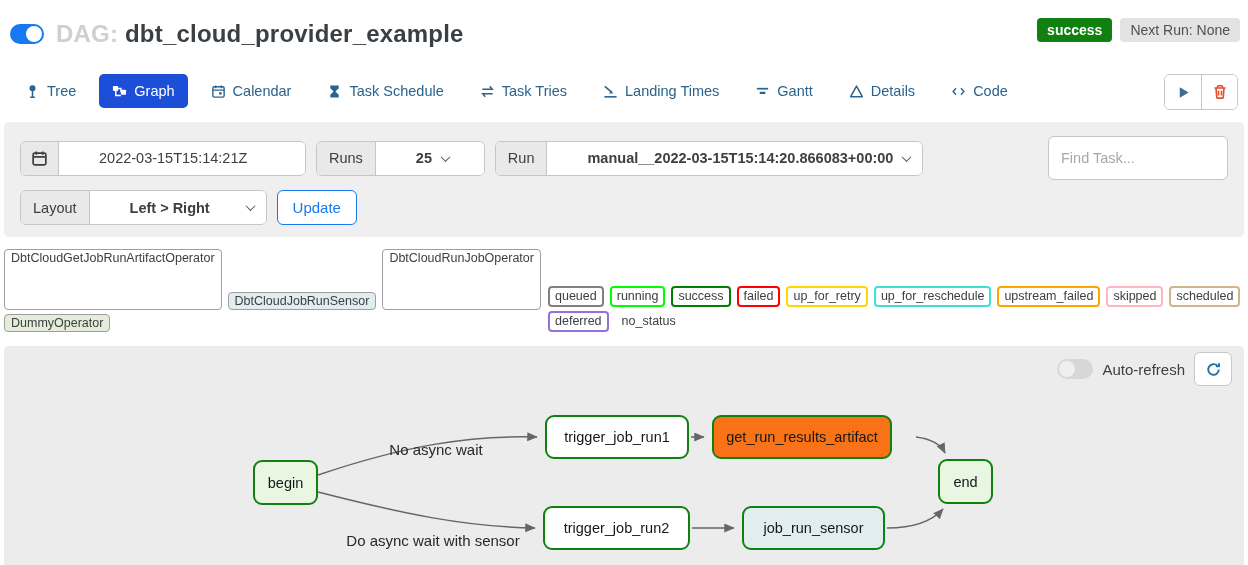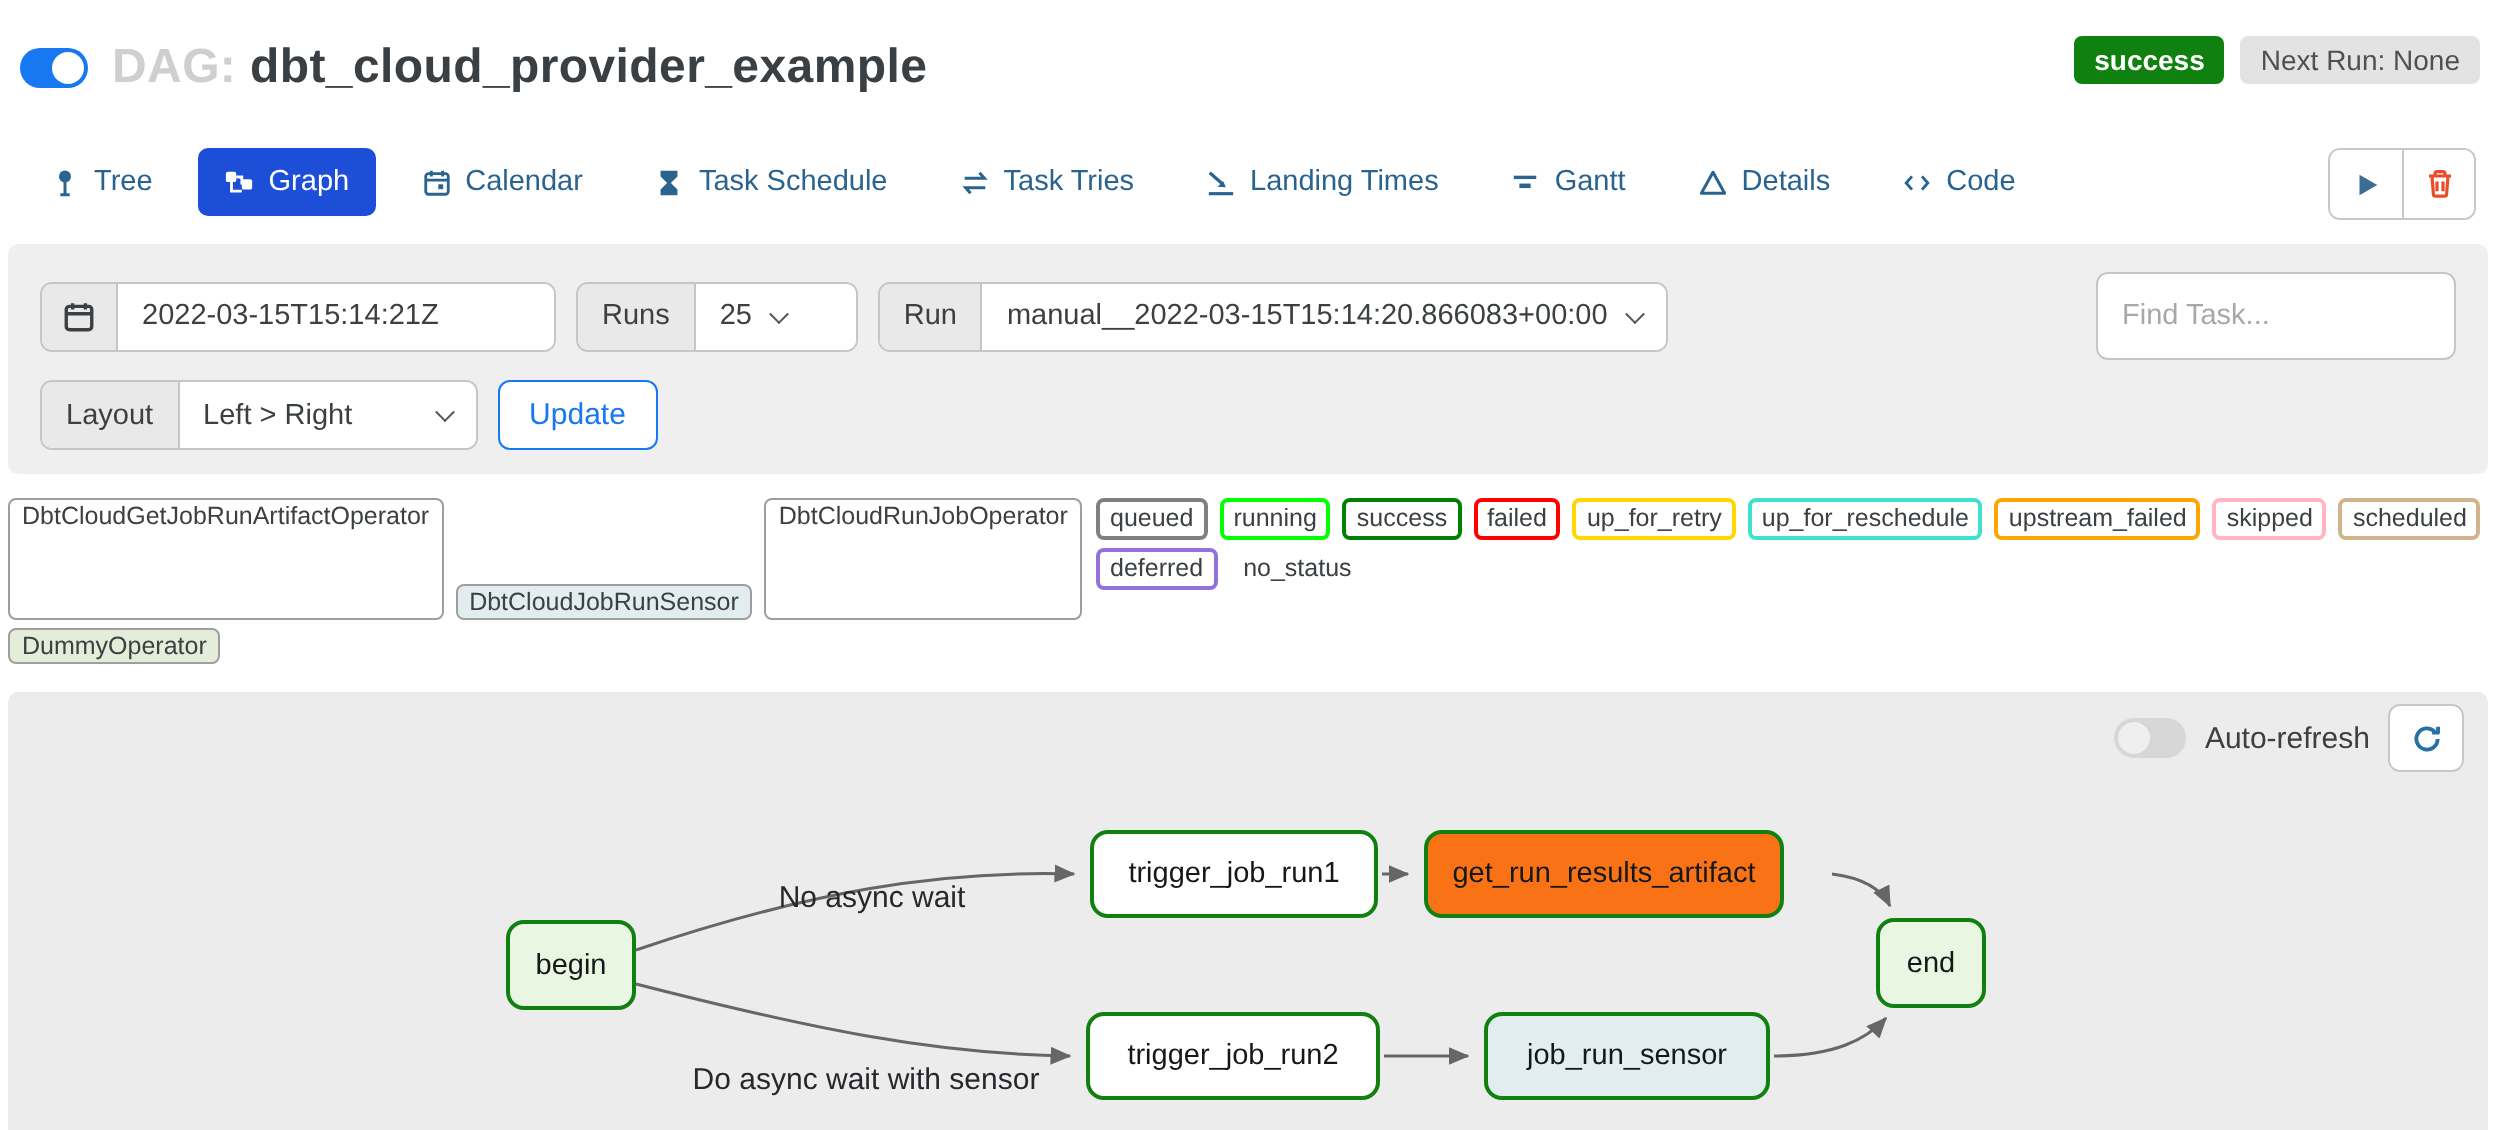--- a/index.html
+++ b/index.html
@@ -24,33 +24,33 @@
   .tab svg { width:15px; height:15px; flex:0 0 auto; }
   .tab.active { background:#1d4ed8; color:#fff; }
   .tab-actions { position:absolute; right:0; top:0; display:flex; border:1px solid #c8c8c8; border-radius:6px; overflow:hidden; background:#fff; }
   .tab-actions .abtn { width:36px; height:34px; display:flex; align-items:center; justify-content:center; cursor:pointer; background:#fff; }
   .tab-actions .abtn + .abtn { border-left:1px solid #c8c8c8; }
 
   
   .filter-panel { margin:14px 4px 0 4px; background:#efefef; border-radius:5px; padding:14px 16px 12px 16px; }
   .frow { display:flex; align-items:center; }
   .frow + .frow { margin-top:1px; }
-  .igroup { display:inline-flex; align-items:stretch; border:1px solid #c6c6c6; border-radius:6px; background:#fff; overflow:hidden; height:35px; }
+  .igroup { display:inline-flex; align-items:stretch; border:1px solid #c6c6c6; border-radius:6px; background:#fff; overflow:hidden; height:35px;gap:28px; }
   .igroup .ilabel { display:flex; align-items:center; padding:0 12px; background:#e9e9e9; border-right:1px solid #c6c6c6; font-size:14.5px; color:#3c4043; }
-  .igroup .ivalue { display:flex; align-items:center; gap:10px; padding:0 12px; font-size:14.5px; color:#3c4043; background:#fff; cursor:pointer; white-space:nowrap; }
+  .igroup .ivalue { display:flex; align-items:center; gap:10px; padding:0 12px; font-size:14.5px; color:#3c4043; background:#fff; cursor:pointer; white-space:nowrap;font-weight:bold; }
   .igroup input { border:none; outline:none; font-size:14.5px; color:#3c4043; padding:0 12px; font-family:inherit; background:#fff; }
   .caret { width:7px; height:7px; border-right:1.8px solid #555; border-bottom:1.8px solid #555; transform:rotate(45deg) translate(-1px,-1px); flex:0 0 auto; }
   .cal-cell { display:flex; align-items:center; justify-content:center; width:38px; background:#e9e9e9; border-right:1px solid #c6c6c6; }
   .gap { width:10px; flex:0 0 auto; }
   .find-task { margin-left:auto; height:44px; width:180px; border:1px solid #c6c6c6; border-radius:6px; padding:0 12px; font-size:14.5px; font-family:inherit; color:#3c4043; outline:none; }
   .find-task::placeholder { color:#a8a8a8; }
   .update-btn { height:35px; margin-left:10px; padding:0 15px; background:#fff; color:#1778f2; border:1.5px solid #1778f2; border-radius:6px; font-size:15px; font-family:inherit; cursor:pointer; }
 
   
-  .legend { display:flex; margin:12px 4px 0 4px; align-items:flex-start; }
+  .legend { display:flex; margin:12px 4px 0 4px; align-items:flex-end; }
   .legend-ops { width:544px; display:flex; flex-wrap:wrap; gap:4px 6px; }
   .legend-statuses { flex:1; display:flex; flex-wrap:wrap; gap:4px 6px; align-content:flex-start; }
   .lbadge { font-size:12.5px; padding:1px 6px; border-radius:4px; border:1px solid #9e9e9e; background:#fff; color:#3c4043; white-space:nowrap; }
   .sbadge { font-size:12.5px; padding:0 5px; border-radius:4px; border:2px solid #888; background:#fff; color:#3c4043; white-space:nowrap; line-height:17px; }
   .sbadge.noborder { border-color:transparent; }
 
   
   .graph-panel { position:relative; margin:14px 4px 0 4px; height:243px; background:#ececec; border-radius:5px; }
   .graph-controls { position:absolute; top:6px; right:12px; display:flex; align-items:center; gap:9px; z-index:5; }
   .toggle-off { width:36px; height:20px; border-radius:10px; background:#d7d7d7; position:relative; cursor:pointer; }

